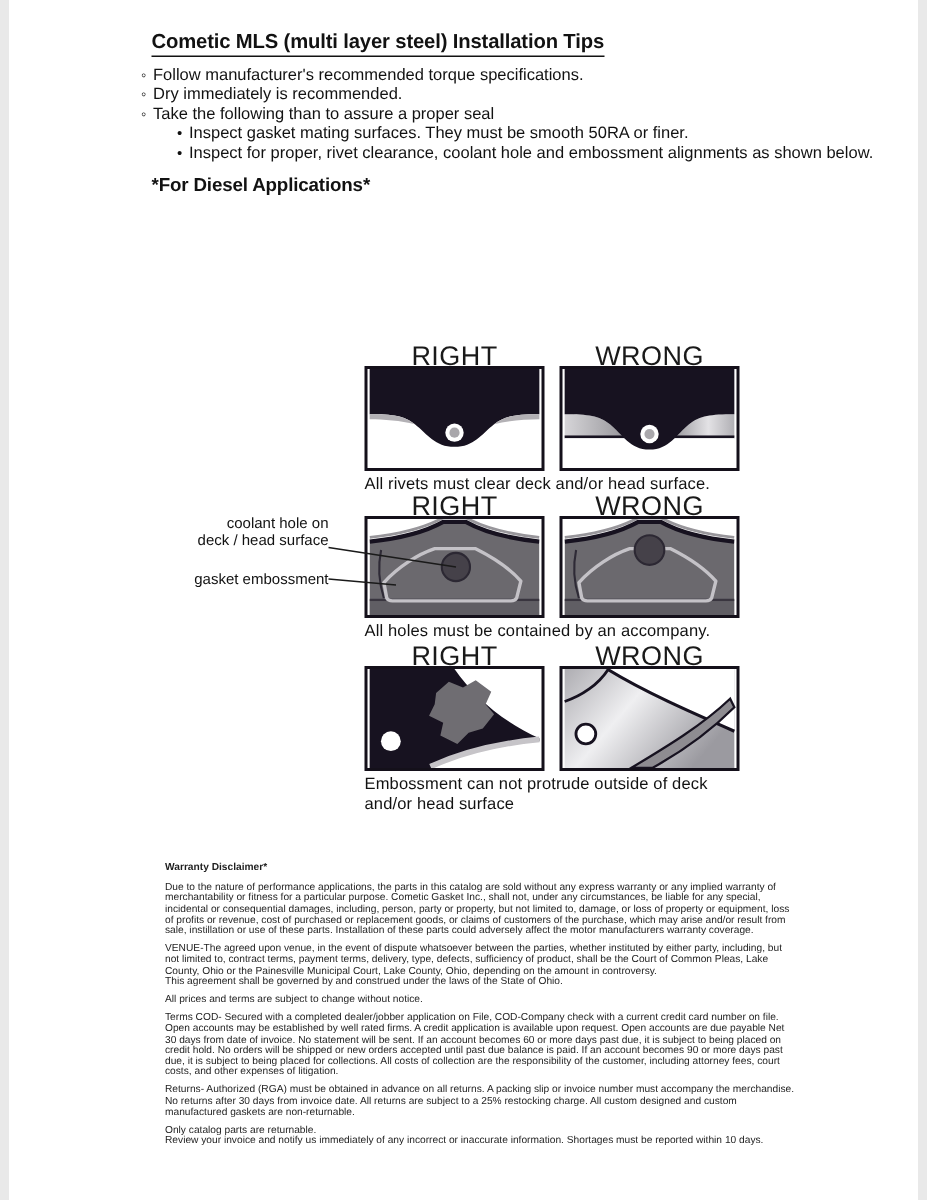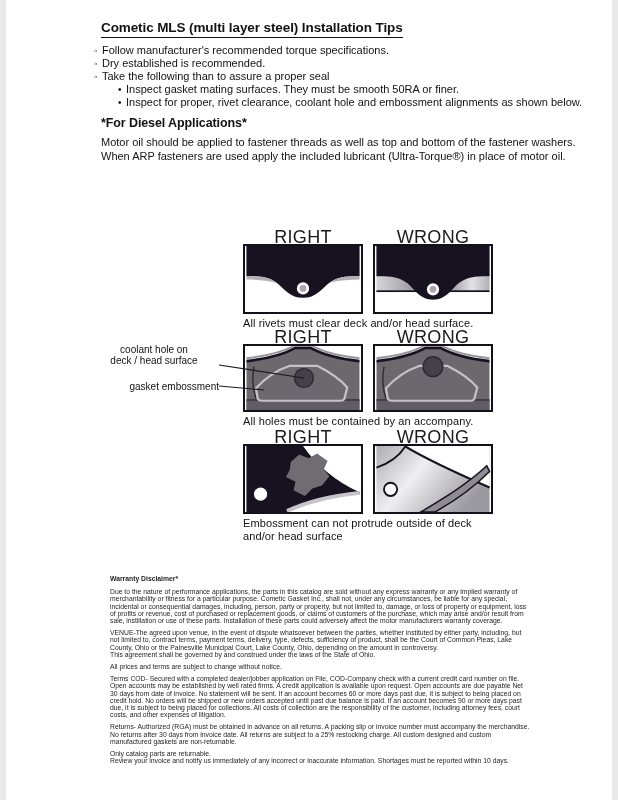--- a/index.html
+++ b/index.html
@@ -29,21 +29,21 @@
   .fig-labels { display:flex; font-size:18px; line-height:12px; height:12px; margin-bottom:1px; color:#1a1a1a; letter-spacing:0.3px; }
   .fig-label { width:120px; text-align:center; }
   .fig-label + .fig-label { margin-left:10px; }
   .fig-boxes { display:flex; gap:10px; position:relative; }
   svg.box { width:120px; display:block; background:#fff; border:2px solid #14101a; box-sizing:border-box; }
   .h70 { height:70px; } .h68 { height:68px; }
   .fig-caption { font-size:11px; line-height:12.5px; margin-top:3px; letter-spacing:0.1px; width:285px; }
 
   .fig2-ann { position:absolute; right:100%; margin-right:24px; width:130px; text-align:right;
               font-size:10px; line-height:11px; color:#121212; }
-  .ann1 { top:0px;text-align:center; } .ann2 { top:37px; }
+  .ann1 { top:0px; } .ann2 { top:37px; }
   .leaders { position:absolute; left:-24px; top:0; width:120px; height:68px; overflow:visible; pointer-events:none; }
 
   .legal { left:104px; top:575px; width:420px; font-size:6.8px; line-height:7.2px; color:#1e1e1e; }
   .legal-heading { font-weight:bold; margin-bottom:6px; }
   .legal p { margin:0 0 5px 0; }
 
   .page-number { left:330px; top:798px; width:122px; text-align:right; font-size:13px; letter-spacing:0.2px; color:#161616; }
 </style>
 </head>
 <body>
@@ -52,39 +52,37 @@
 
   <div class="abs title">Cometic MLS (multi layer steel) Installation Tips</div>
 
   <div class="abs tips">
     <div class="tip-row">
       <span class="tip-marker">◦</span>
       <span>Follow manufacturer's recommended torque specifications.</span>
     </div>
     <div class="tip-row">
       <span class="tip-marker">◦</span>
-      <span>Dry established is recommended.</span>
+      <span>Dry immediately is recommended.</span>
     </div>
     <div class="tip-row">
       <span class="tip-marker">◦</span>
       <span>Take the following than to assure a proper seal</span>
     </div>
     <div class="tip-row sub">
       <span class="tip-marker">•</span>
       <span>Inspect gasket mating surfaces.  They must be smooth 50RA or finer.</span>
     </div>
     <div class="tip-row sub">
       <span class="tip-marker">•</span>
       <span>Inspect for proper, rivet clearance, coolant hole and embossment alignments as shown below.</span>
     </div>
   </div>
 
   <div class="abs diesel-heading">*For Diesel Applications*</div>
-  <div class="abs para1 pre">Motor oil should be applied to fastener threads as well as top and bottom of the fastener washers.
-When ARP fasteners are used apply the included lubricant (Ultra-Torque®) in place of motor oil.</div>
 
   <div class="figure f1">
     <div class="fig-labels">
       <div class="fig-label">RIGHT</div>
       <div class="fig-label">WRONG</div>
     </div>
     <div class="fig-boxes">
       <svg class="box h70" viewBox="0 0 120 70">
         <path d="M0,0 H120 V32 C103,32 96,33 88,39 C79,46 74,55 60,55 C46,55 41,46 32,39 C24,33 17,32 0,32 Z" fill="#171220"></path>
         <path d="M0,32 C17,32 24,33 32,39 C22,36.5 10,35.5 0,35.5 Z" fill="#b3b1b5"></path>

